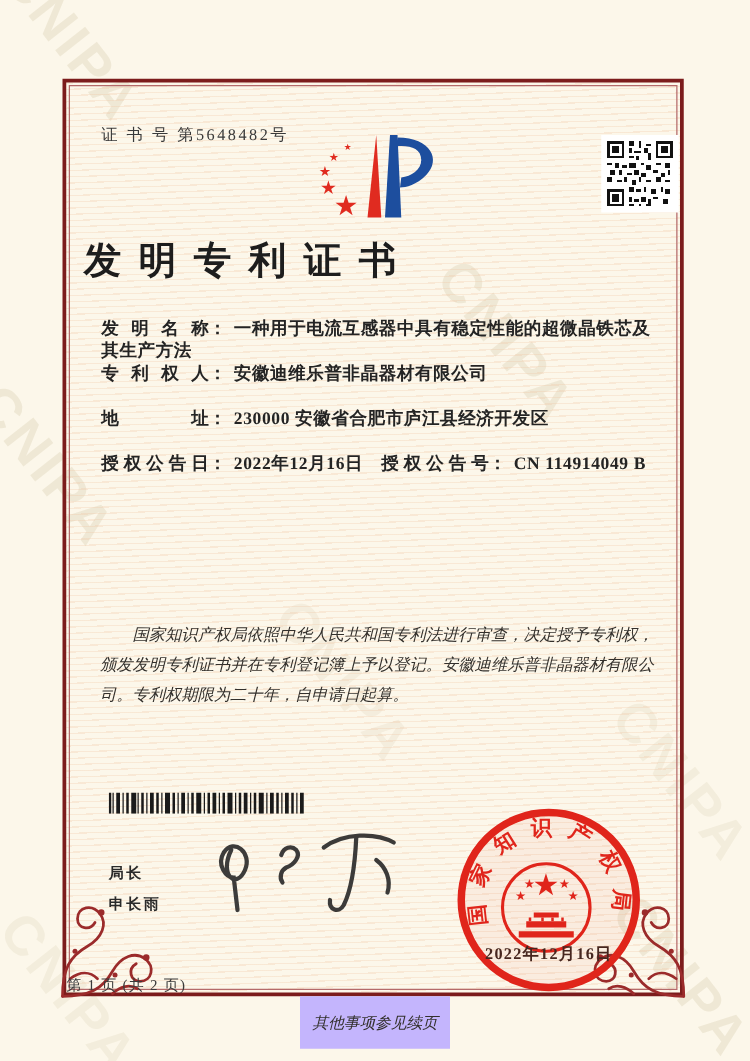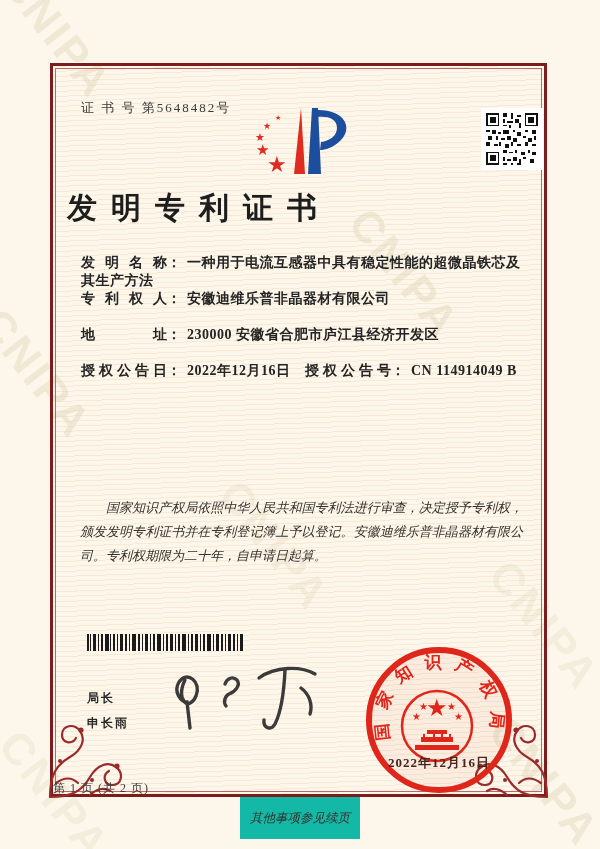--- a/index.html
+++ b/index.html
@@ -52,21 +52,21 @@
   .signature{position:absolute;left:110px;top:588px;width:170px;height:80px;}
   .seal{position:absolute;left:310px;top:578px;width:152px;height:152px;}
   .seal-date{
     position:absolute;left:314px;top:688px;width:144px;text-align:center;
     font-size:13px;font-weight:bold;color:#46261f;letter-spacing:1px;
   }
   .page-info{position:absolute;left:0;top:714px;width:100%;font-size:12px;color:#3a3a3a;letter-spacing:1px;}
   .footer-note{
     position:absolute;left:0;top:810px;width:100%;text-align:center;font-size:12.5px;font-style:italic;color:#33302c;
   }
-  .footer-note span{background:#14b8a6;padding:14px 10px;}
+  .footer-note span{background:#c4b5fd;padding:14px 10px;}
   .corner{position:absolute;width:84px;height:84px;}
   .corner-bl{left:-7px;bottom:-7px;}
   .corner-br{right:-7px;bottom:-7px;transform:scaleX(-1);}
 </style>
 </head>
 <body>
 
 <div class="page">
 
   <span class="wm" style="left:-18px;top:8px">CNIPA</span>

